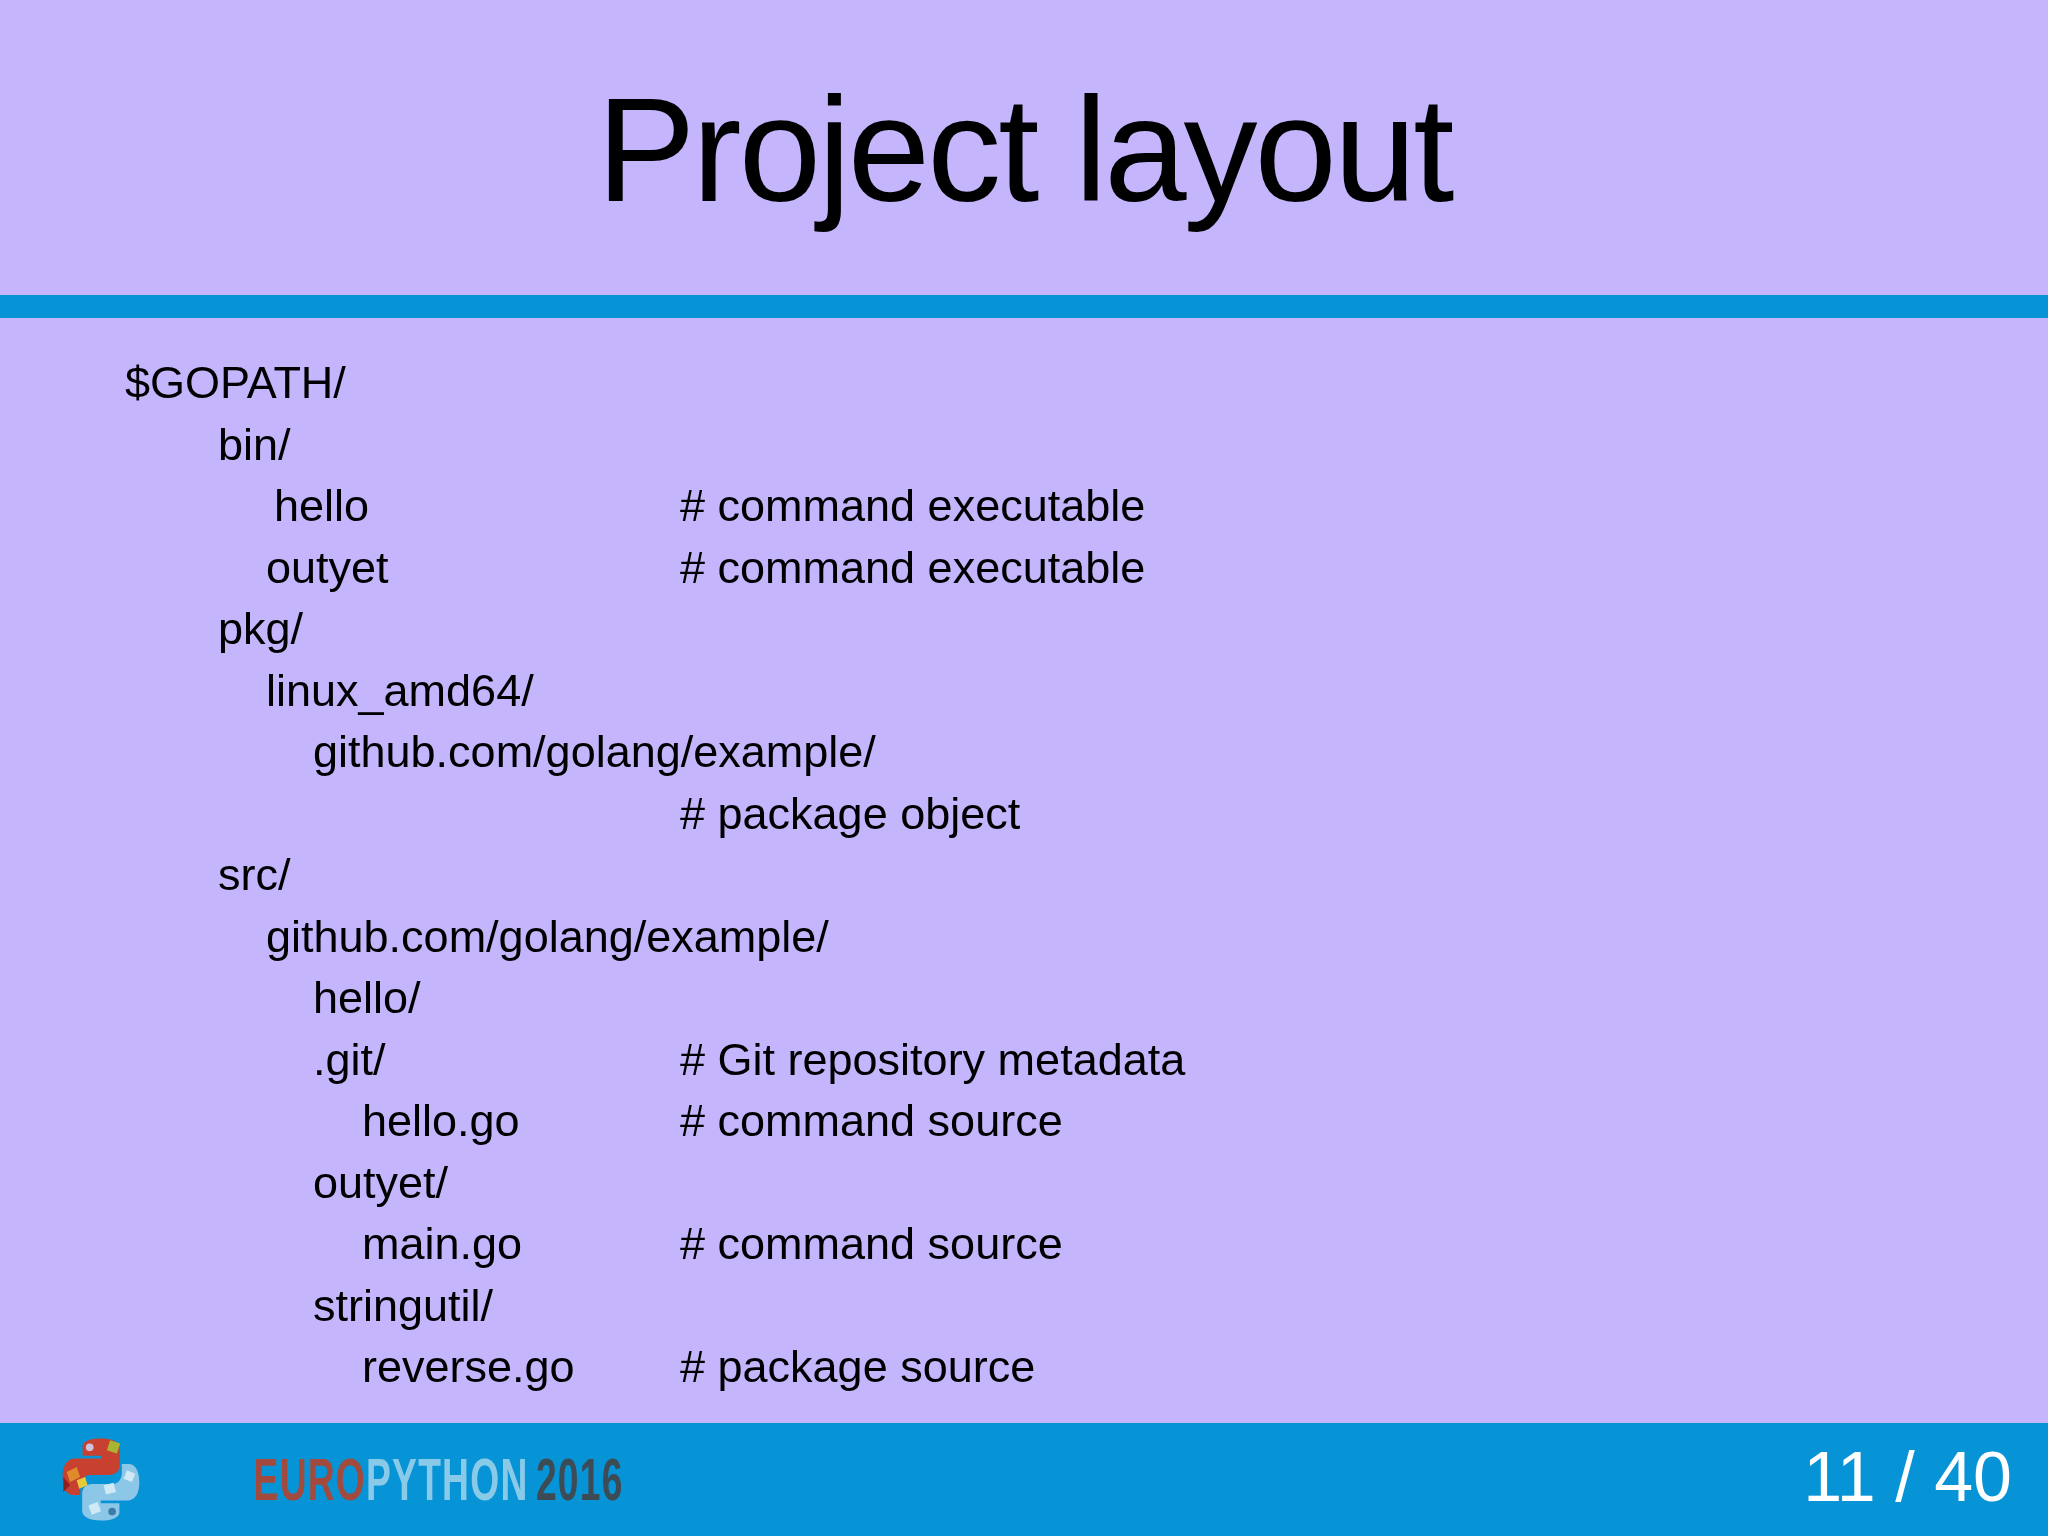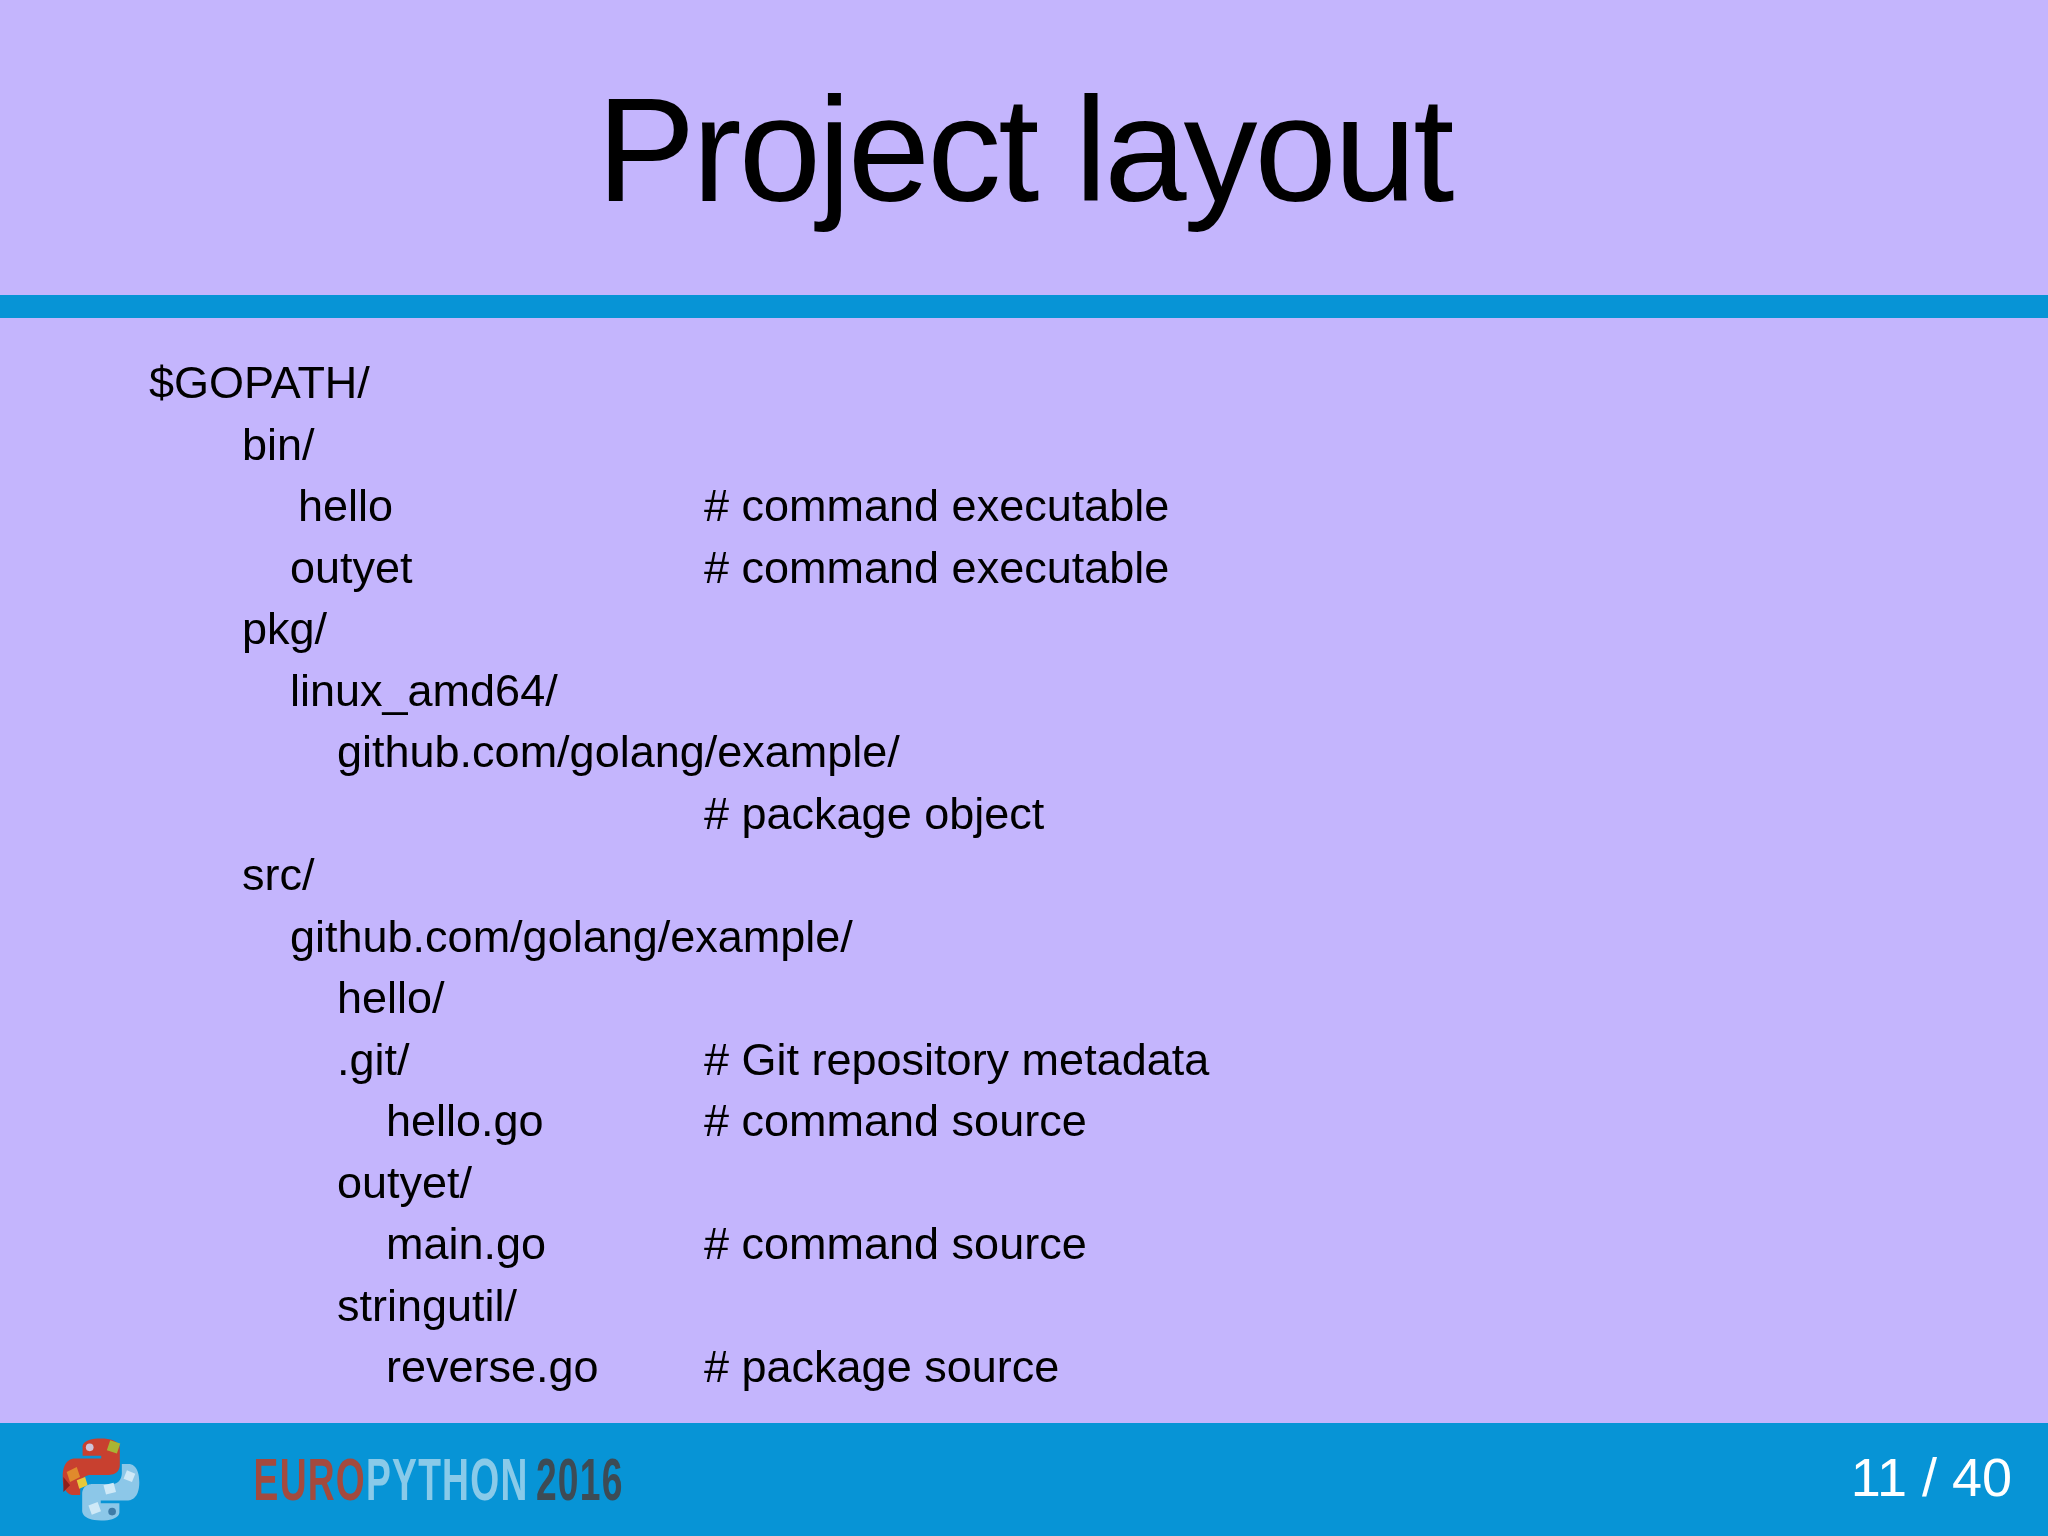--- a/index.html
+++ b/index.html
@@ -44,21 +44,20 @@
     top: 352px;
     left: 0;
     right: 0;
     font-size: 45px;
     color: #000000;
   }
   .tree-row {
     position: relative;
     height: 61.5px;
     line-height: 61.5px;
-    margin-left: 24px;
   }
   .tree-name {
     position: absolute;
     top: 0;
     white-space: pre;
   }
   .tree-comment {
     position: absolute;
     top: 0;
     left: 680px;
@@ -95,21 +94,21 @@
   .logo-euro   { color: #a34a3e; }
   .logo-python { color: rgba(225, 238, 245, 0.60); }
   .logo-year   { color: #3d4b55; margin-left: 12px; }
 
   .page-number {
     position: absolute;
     right: 36px;
     top: 0;
     height: 113px;
     line-height: 108px;
-    font-size: 54px;
+    font-size: 70px;
     color: #ffffff;
     white-space: pre;
   }
 </style>
 </head>
 <body>
 
 <div class="slide">
 
   <h1 class="title">Project layout</h1>

